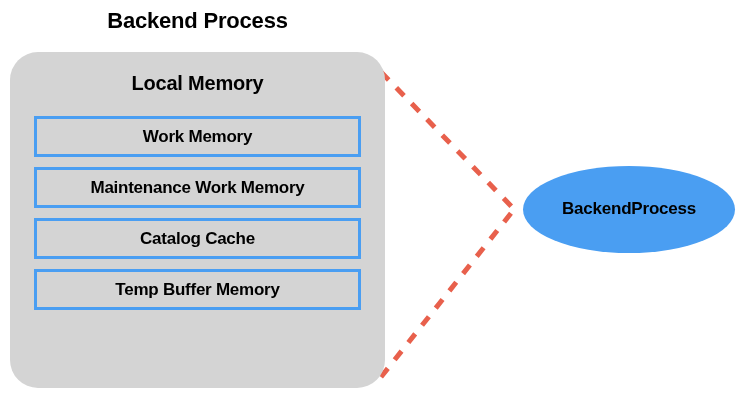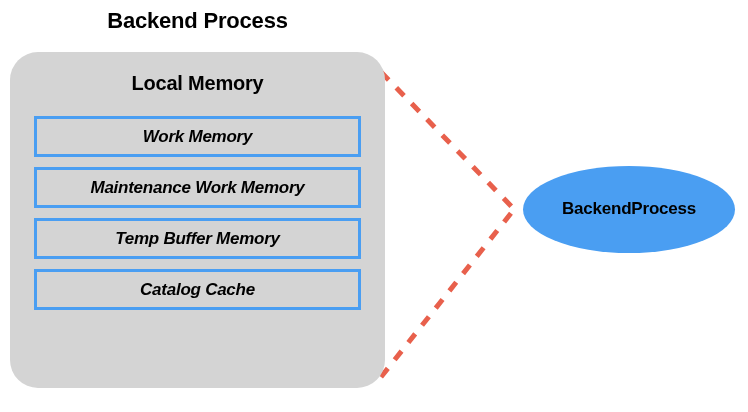--- a/index.html
+++ b/index.html
@@ -57,21 +57,20 @@
     letter-spacing: -0.2px;
     white-space: nowrap;
   }
 
   
   .memory-list {
     position: absolute;
     left: 24px;
     top: 64px;
     width: 392px;
-    font-style: italic;
   }
   .memory-box {
     box-sizing: border-box;
     width: 327px;
     height: 41px;
     border: 3px solid #4a9ef2;
     background: #d4d4d4;
     display: flex;
     align-items: center;
     justify-content: center;
@@ -144,24 +143,24 @@
     <div class="container-heading">Local Memory</div>
 
     <div class="memory-list">
       <div class="memory-box">
         <span class="memory-box-label">Work Memory</span>
       </div>
       <div class="memory-box">
         <span class="memory-box-label">Maintenance Work Memory</span>
       </div>
       <div class="memory-box">
-        <span class="memory-box-label">Temp Buffer Memory</span>
+        <span class="memory-box-label">Catalog Cache</span>
       </div>
       <div class="memory-box">
-        <span class="memory-box-label">Catalog Cache</span>
+        <span class="memory-box-label">Temp Buffer Memory</span>
       </div>
     </div>
   </div>
 
   <div class="process-node">
     <div class="process-ellipse"></div>
     <div class="process-label">
       <span>Backend</span>
       <span>Process</span>
     </div>

